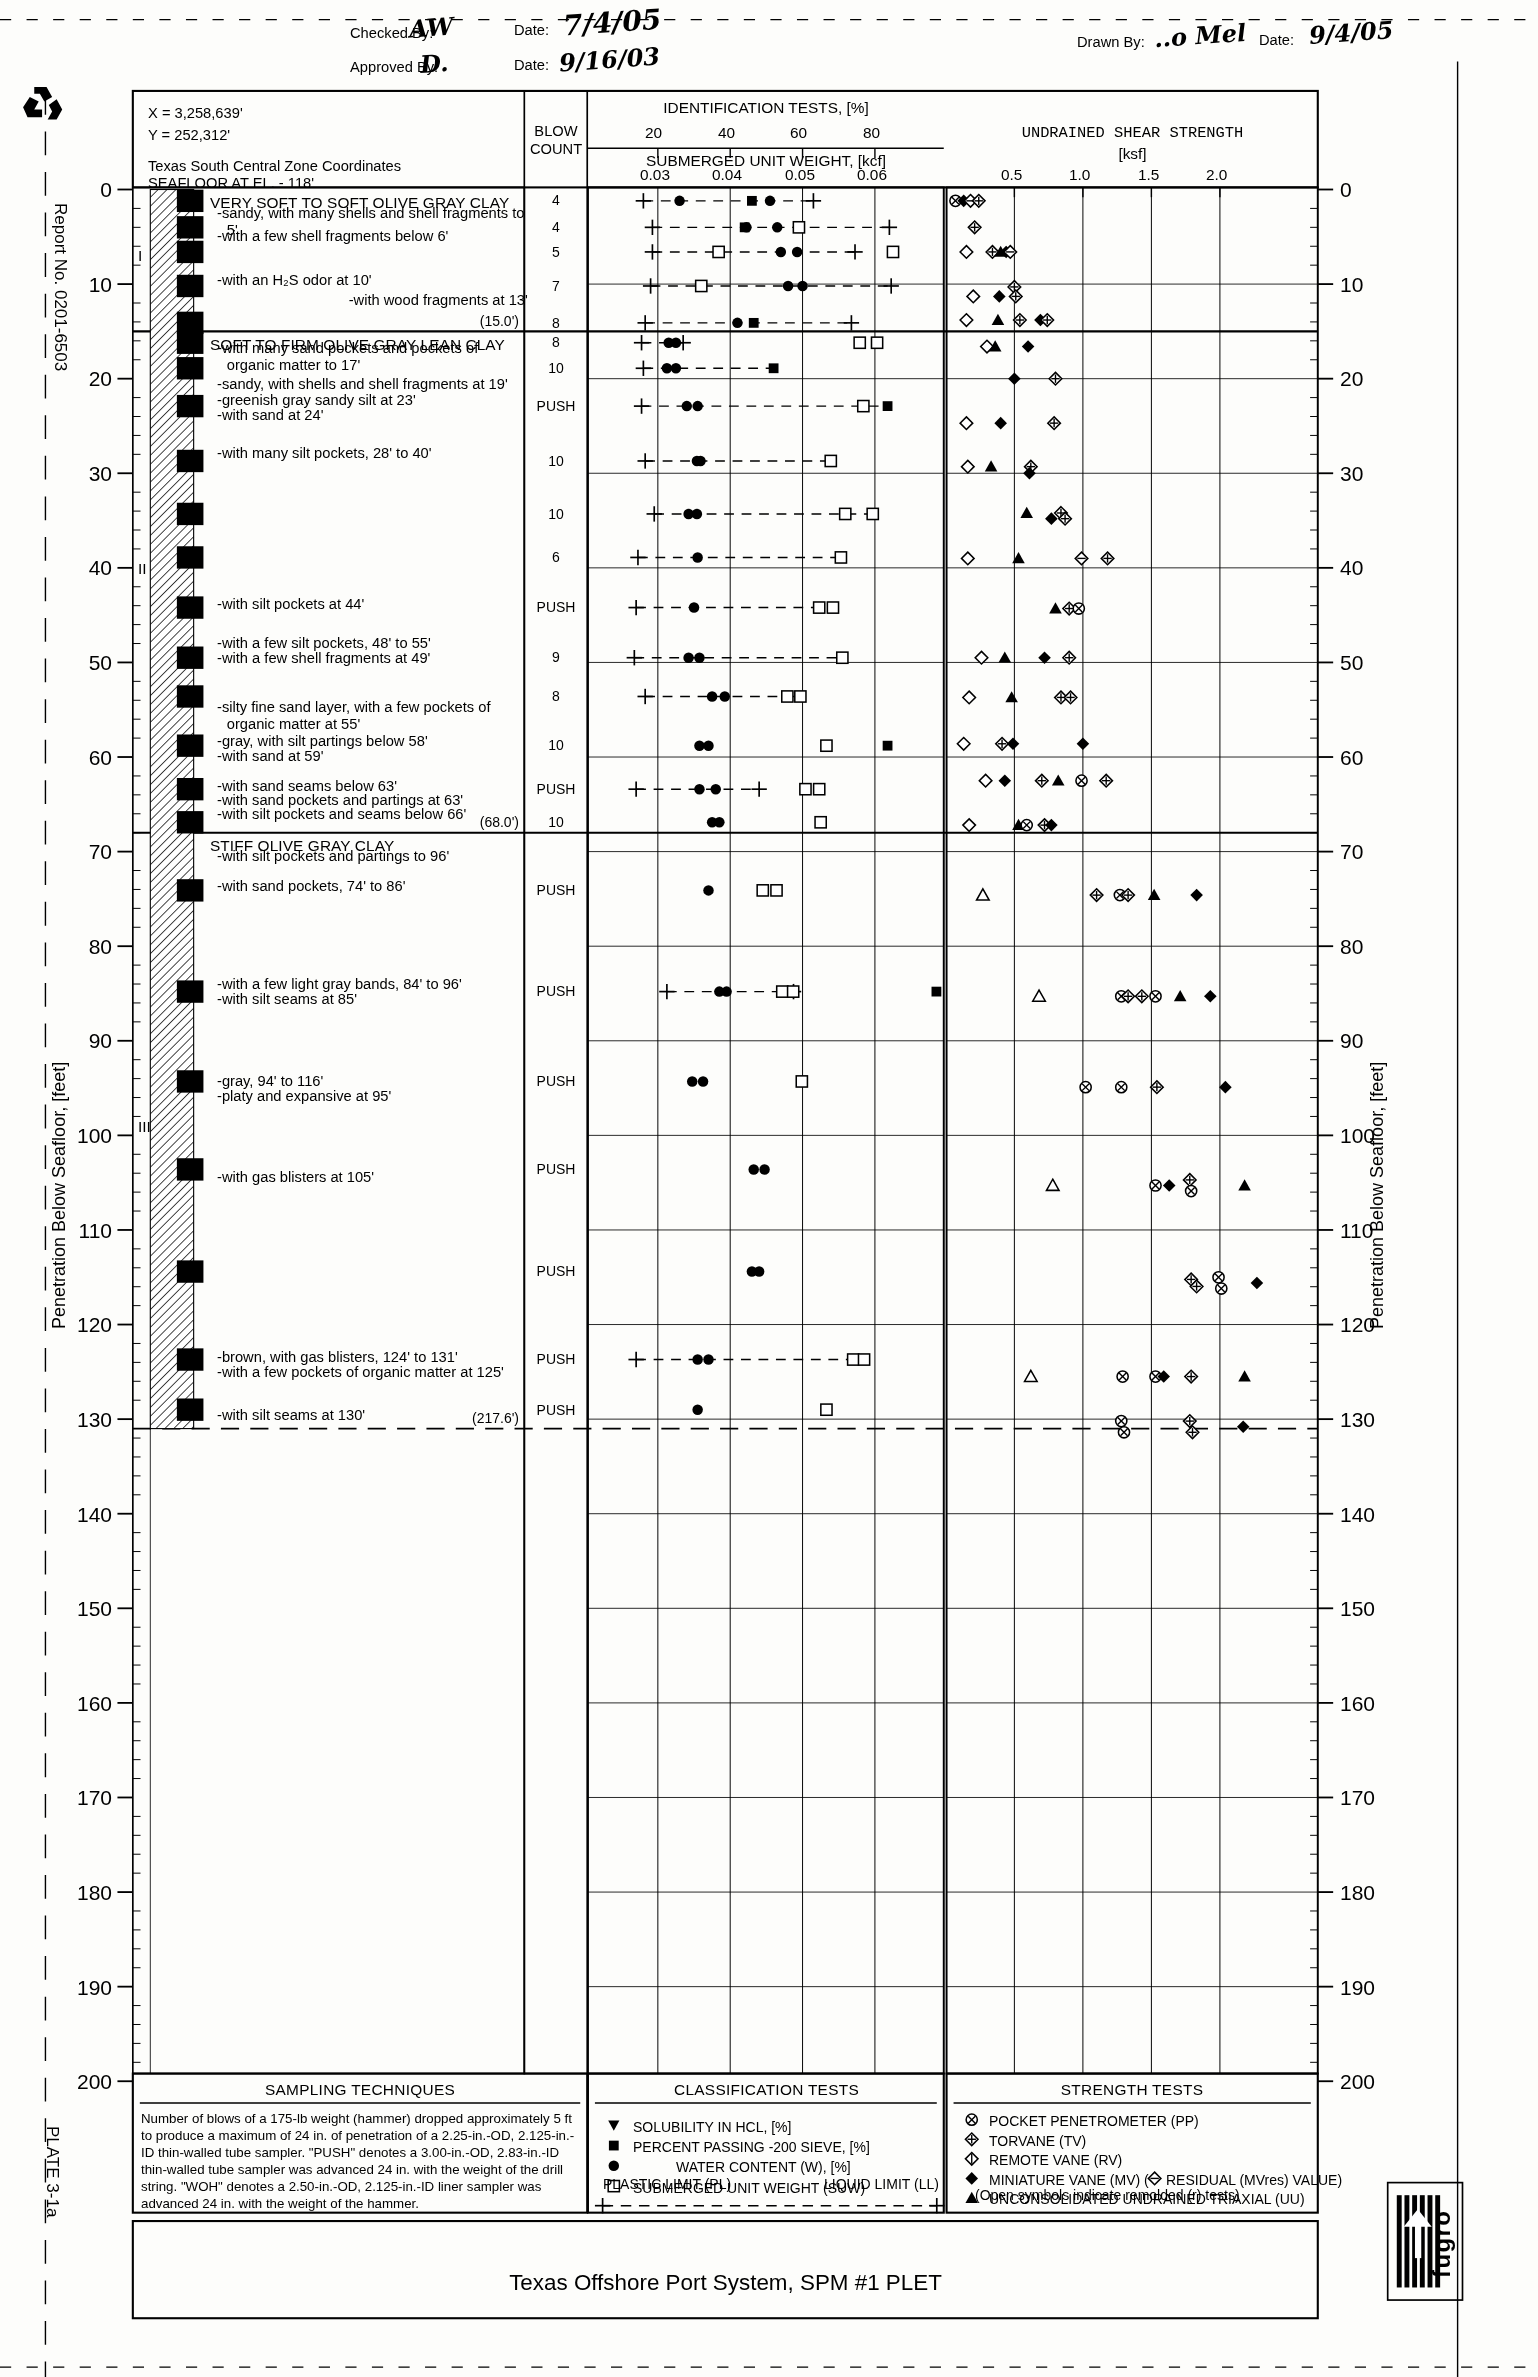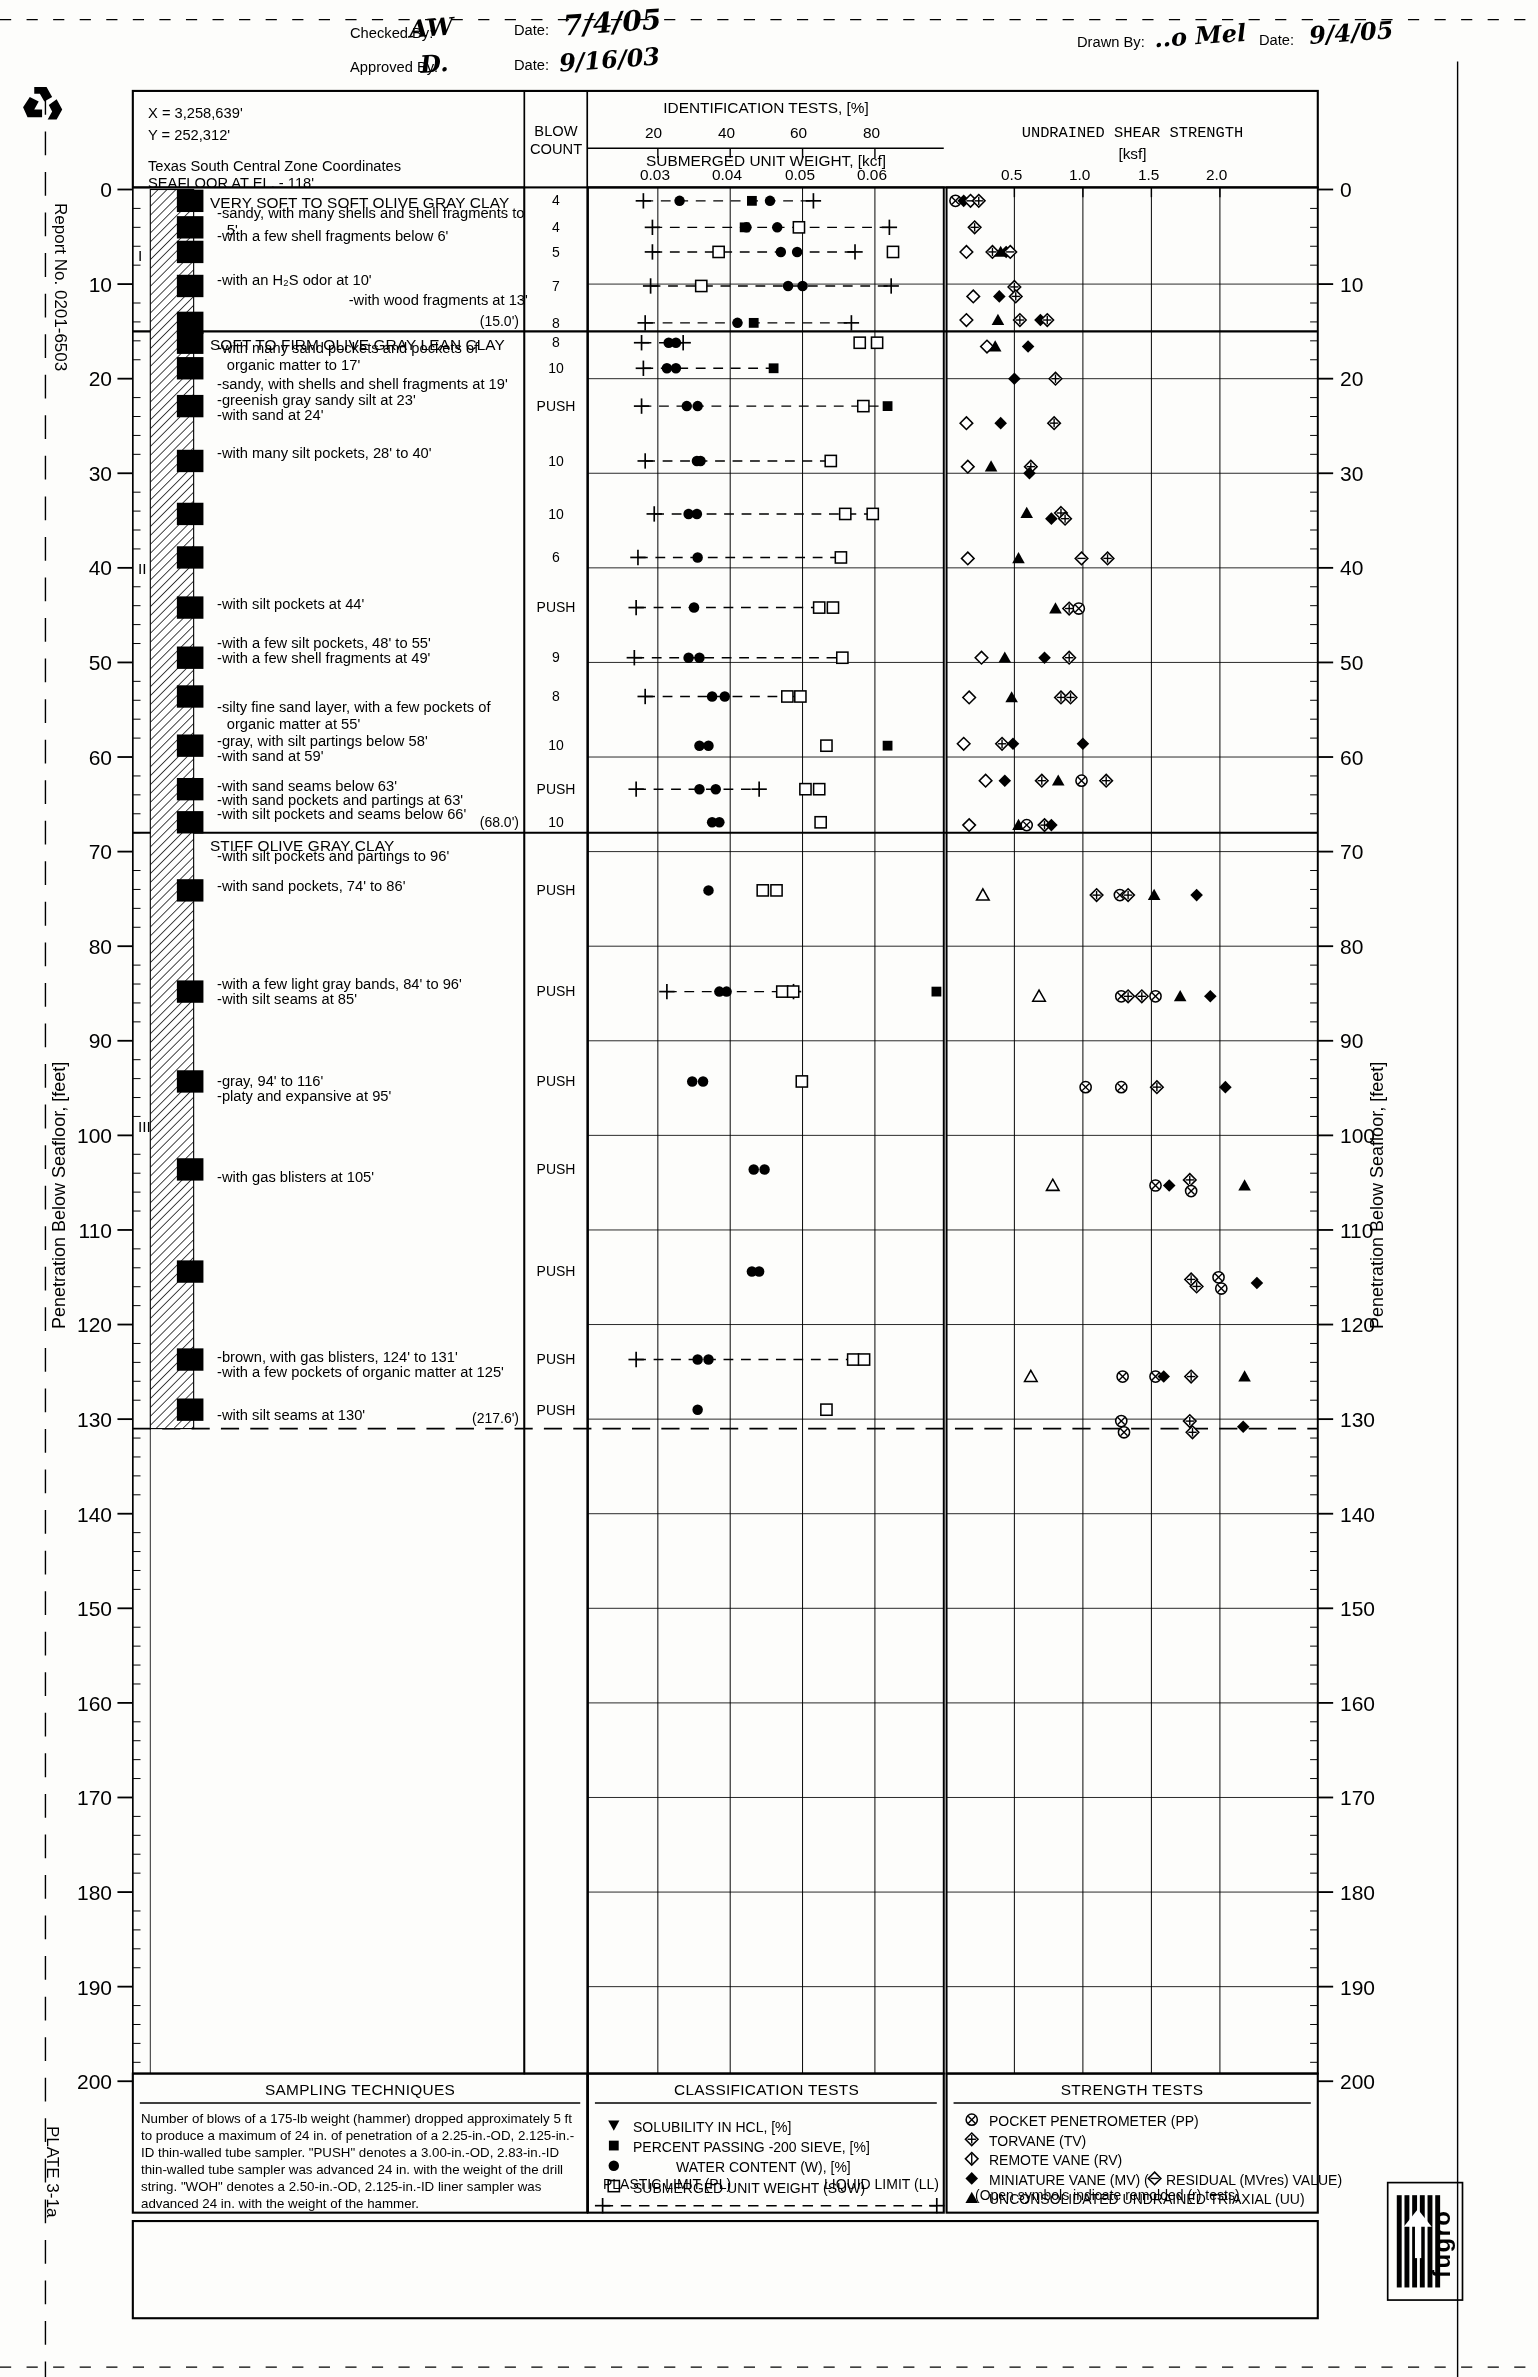--- a/index.html
+++ b/index.html
@@ -754,20 +754,21 @@
   <div class="abs chart-hdr ctr" style="left:947px;top:145px;width:371px;">[ksf]</div>
 
   <div class="abs leg-title ctr" style="left:136px;top:2081px;width:448px;">SAMPLING TECHNIQUES</div>
   <div class="abs leg-body" style="left:141px;top:2110px;width:438px;">Number of blows of a 175-lb weight (hammer) dropped approximately 5 ft to produce a maximum of 24 in. of penetration of a 2.25-in.-OD, 2.125-in.-ID thin-walled tube sampler.  "PUSH" denotes a 3.00-in.-OD, 2.83-in.-ID thin-walled tube sampler was advanced 24 in. with the weight of the drill string. "WOH" denotes a 2.50-in.-OD, 2.125-in.-ID liner sampler was advanced 24 in. with the weight of the hammer.</div>
   <div class="abs leg-title ctr" style="left:592px;top:2081px;width:349px;">CLASSIFICATION TESTS</div>
   <div class="abs leg-item" style="left:603px;top:2176px;">PLASTIC LIMIT (PL)</div>
   <div class="abs leg-item" style="left:824px;top:2176px;">LIQUID LIMIT (LL)</div>
   <div class="abs leg-title ctr" style="left:950px;top:2081px;width:364px;">STRENGTH TESTS</div>
   <div class="abs leg-item" style="left:975px;top:2187px;">(Open symbols indicate remolded (r) tests)</div>
 
+  <div class="abs tb2 ctr" style="left:133px;top:2270px;width:1185px;">Texas Offshore Port System, SPM #1 PLET</div>
 
   <div class="abs vert-ccw" style="left:1428px;top:2278px;font-size:24px;font-weight:bold;letter-spacing:1.4px;">fugro</div>
 <div class="abs depth-lbl" style="left: 62px; top: 179px; width: 50px; text-align: right;">0</div>
     <div class="abs depth-lbl" style="left: 1340px; top: 179px;">0</div>
     <div class="abs depth-lbl" style="left: 62px; top: 274px; width: 50px; text-align: right;">10</div>
     <div class="abs depth-lbl" style="left: 1340px; top: 274px;">10</div>
     <div class="abs depth-lbl" style="left: 62px; top: 368px; width: 50px; text-align: right;">20</div>
     <div class="abs depth-lbl" style="left: 1340px; top: 368px;">20</div>
     <div class="abs depth-lbl" style="left: 62px; top: 463px; width: 50px; text-align: right;">30</div>
     <div class="abs depth-lbl" style="left: 1340px; top: 463px;">30</div>

